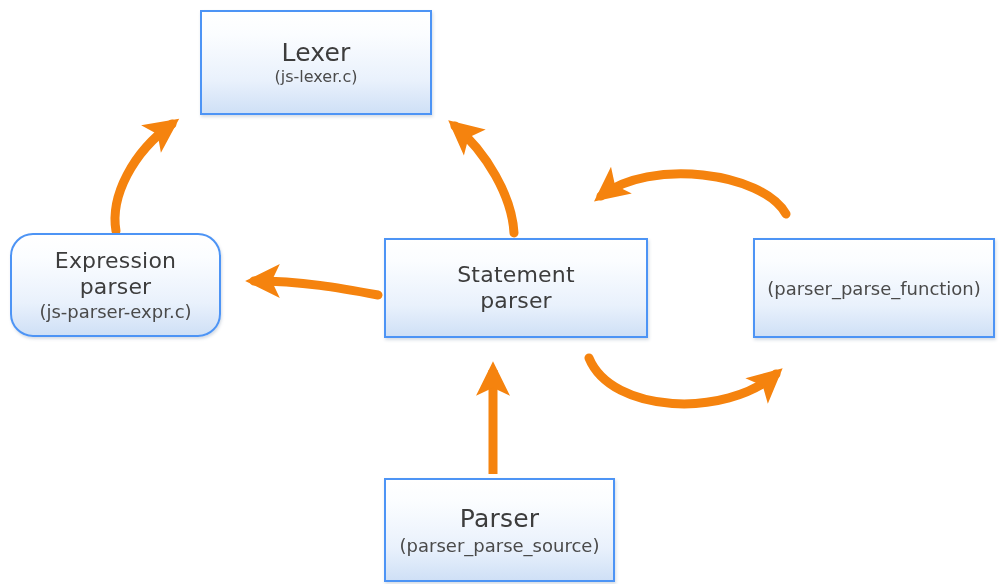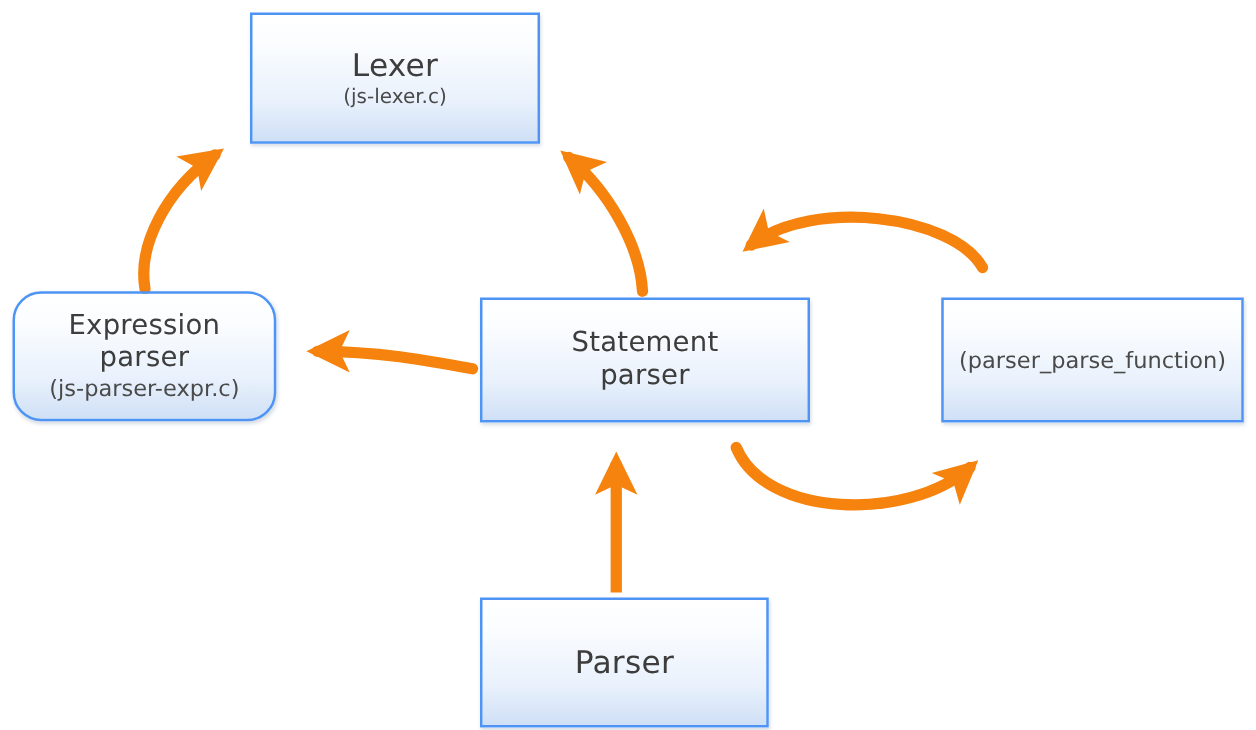--- a/index.html
+++ b/index.html
@@ -100,15 +100,16 @@
     <div class="node-title two-line">Statement</div>
     <div class="node-title two-line">parser</div>
   </div>
 
   <div class="node-box" id="node-function">
     <div class="node-sub small">(parser_parse_function)</div>
   </div>
 
   <div class="node-box" id="node-parser">
     <div class="node-title">Parser</div>
+    <div class="node-sub small">(parser_parse_source)</div>
   </div>
 
 </div>
 
 </body></html>

